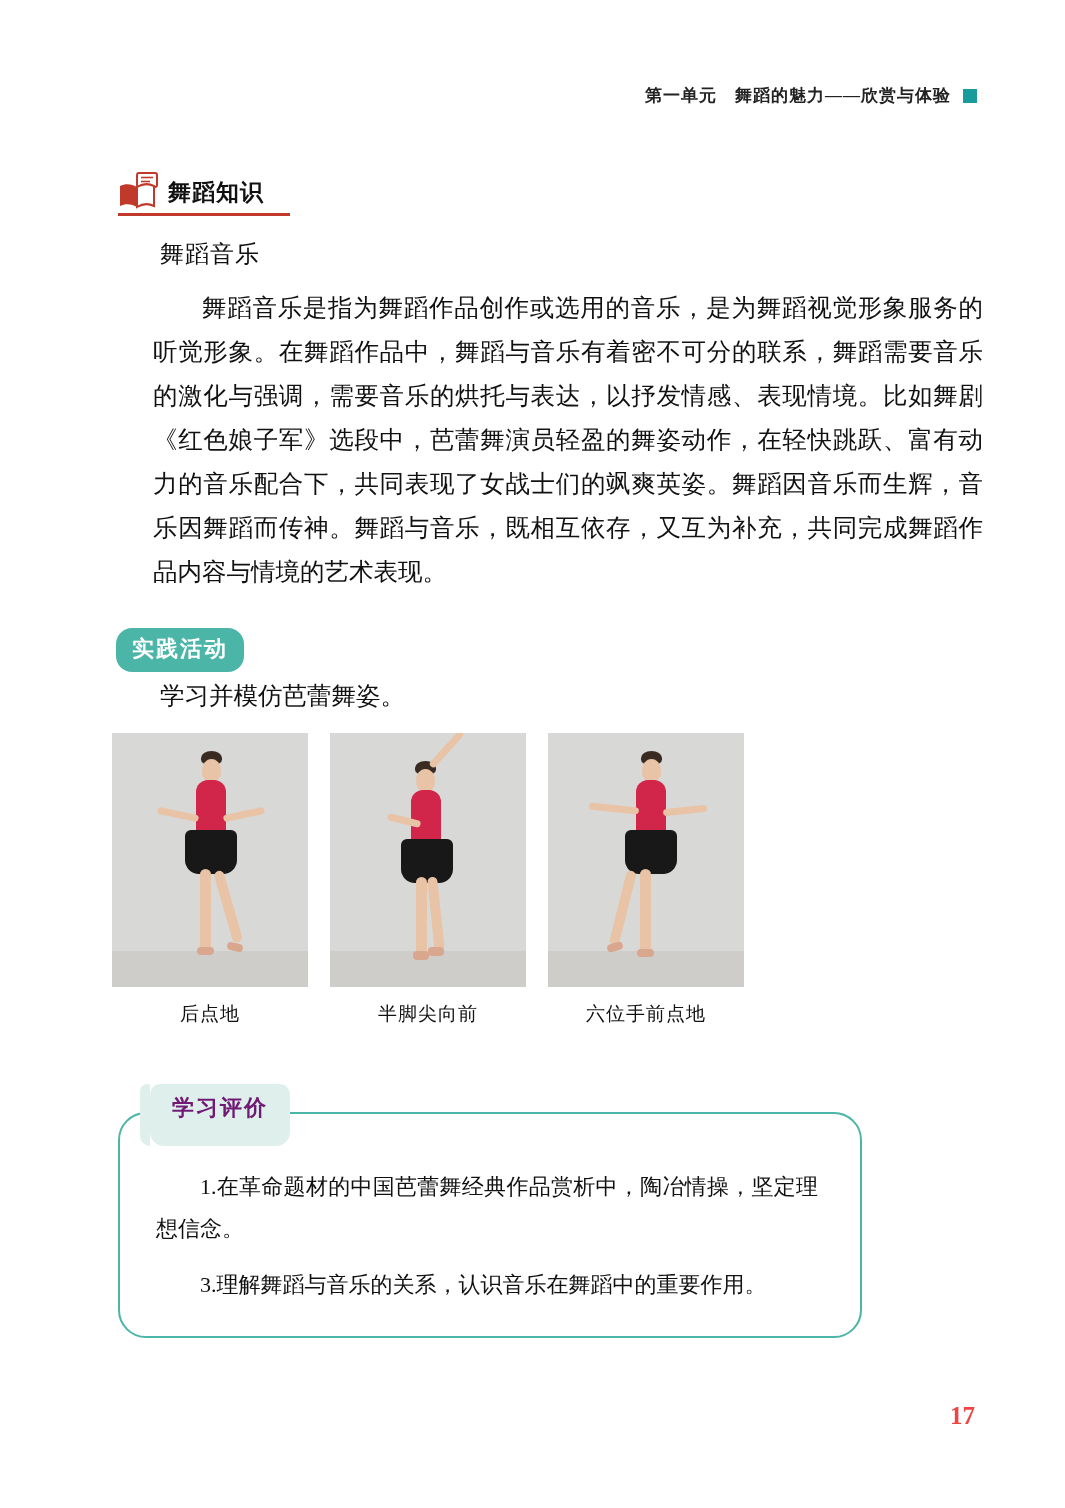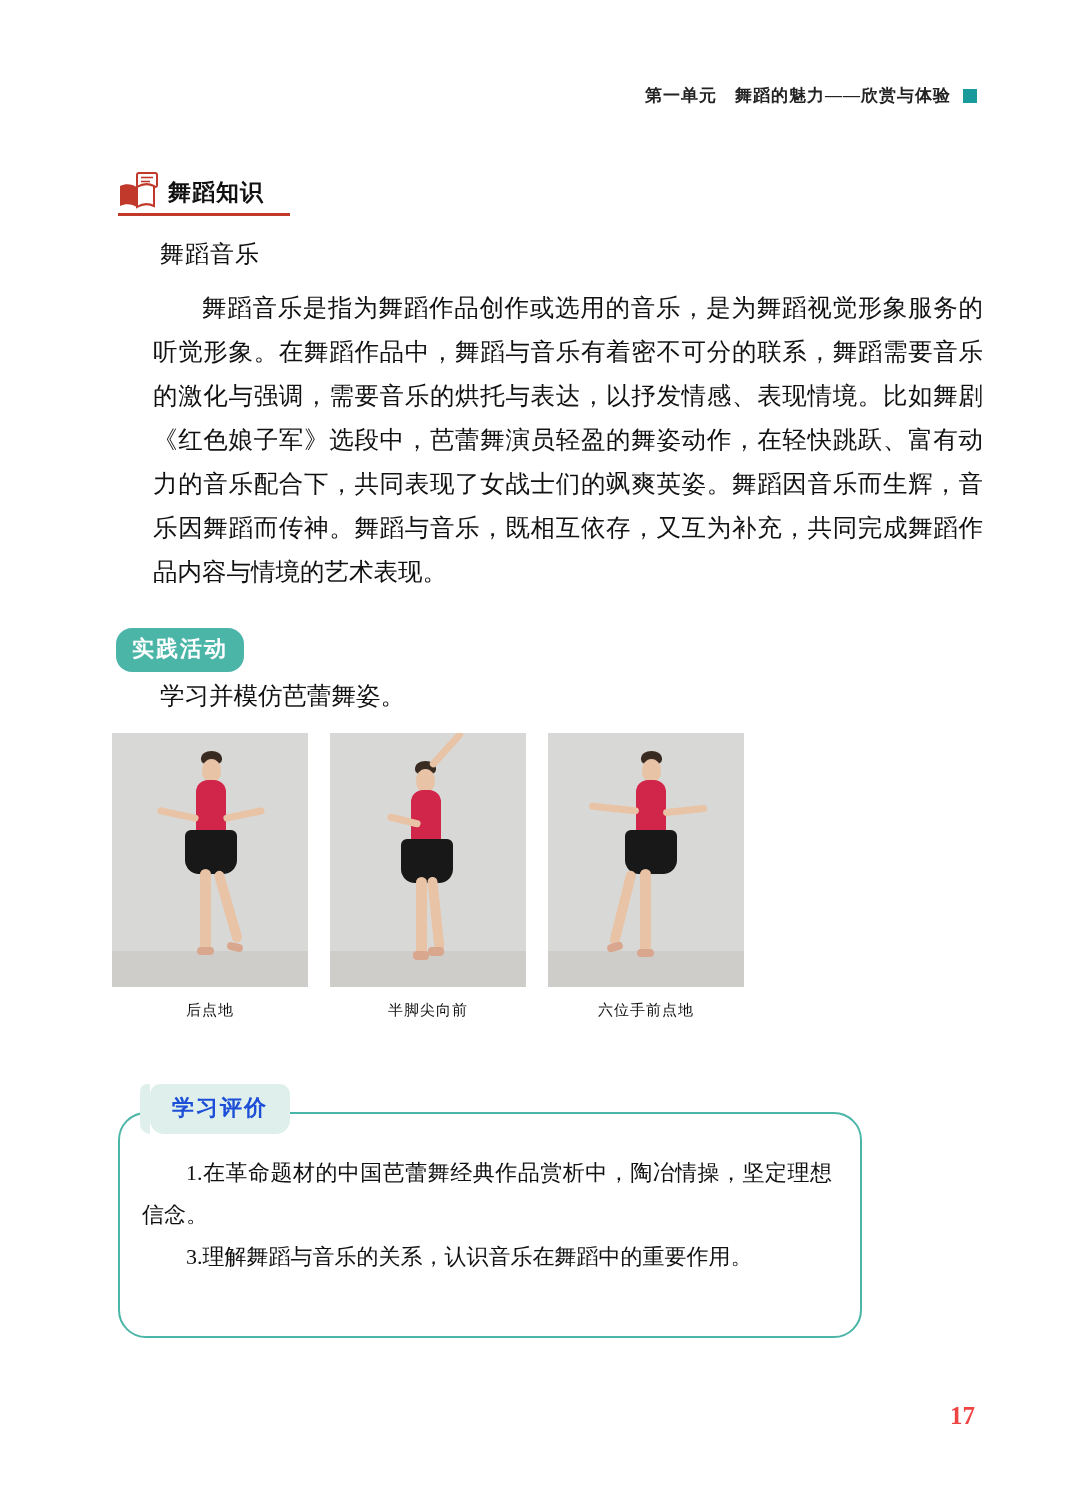--- a/index.html
+++ b/index.html
@@ -135,21 +135,21 @@
   }
   .photo .floor {
     position: absolute;
     left: 0; right: 0; bottom: 0;
     height: 36px;
     background: #cfcdc9;
   }
   .caption {
     margin-top: 14px;
     text-align: center;
-    font-size: 15px;
+    font-size: 19px;
     letter-spacing: 1px;
     color: #111;
   }
 
   
   .dancer { position: absolute; bottom: 14px; left: 50%; transform: translateX(-50%); width: 150px; height: 226px; }
   .d-head { position: absolute; width: 19px; height: 23px; background: #e9c3a6; border-radius: 50% 50% 45% 45%; }
   .d-hair { position: absolute; width: 21px; height: 14px; background: #3a2b22; border-radius: 50% 50% 40% 40%; }
   .d-torso { position: absolute; width: 30px; height: 56px; background: #d1254a; border-radius: 12px 12px 6px 6px; }
   .d-skirt { position: absolute; width: 52px; height: 44px; background: #181818; border-radius: 6px 6px 14px 14px; }
@@ -165,25 +165,25 @@
     width: 740px;
     height: 222px;
     border: 2px solid #4bb5a8;
     border-radius: 28px;
   }
   .eval-tab {
     position: absolute;
     top: 1084px;
     left: 150px;
     background: #dff0ec;
-    color: #1d4ed8;
+    color: #701a75;
     font-size: 22px;
     font-weight: bold;
     letter-spacing: 2px;
-    padding: 9px 22px 11px 22px;
+    padding: 9px 22px 23px 22px;
     border-radius: 10px 10px 14px 14px;
   }
   .eval-tab::after {
     content: "";
     position: absolute;
     left: -10px;
     top: 0;
     width: 10px;
     height: 100%;
     background: #dff0ec;
@@ -191,21 +191,21 @@
   }
   .eval-list {
     position: absolute;
     top: 1152px;
     left: 142px;
     width: 690px;
     font-size: 22px;
     line-height: 42px;
     color: #111;
   }
-  .eval-list p { margin: 0; text-indent: 44px; text-align: justify; text-justify: inter-ideograph; }
+  .eval-list p { margin: 14px; text-indent: 44px; text-align: justify; text-justify: inter-ideograph; }
 
   .page-number {
     position: absolute;
     bottom: 78px;
     right: 90px;
     font-size: 25px;
     font-weight: bold;
     color: #ef4444;
   }
 </style>

